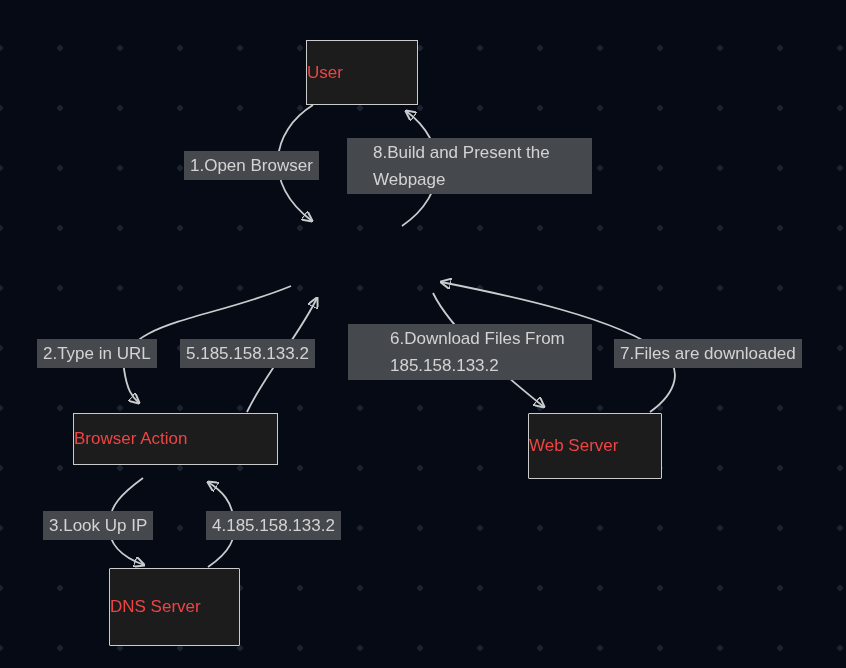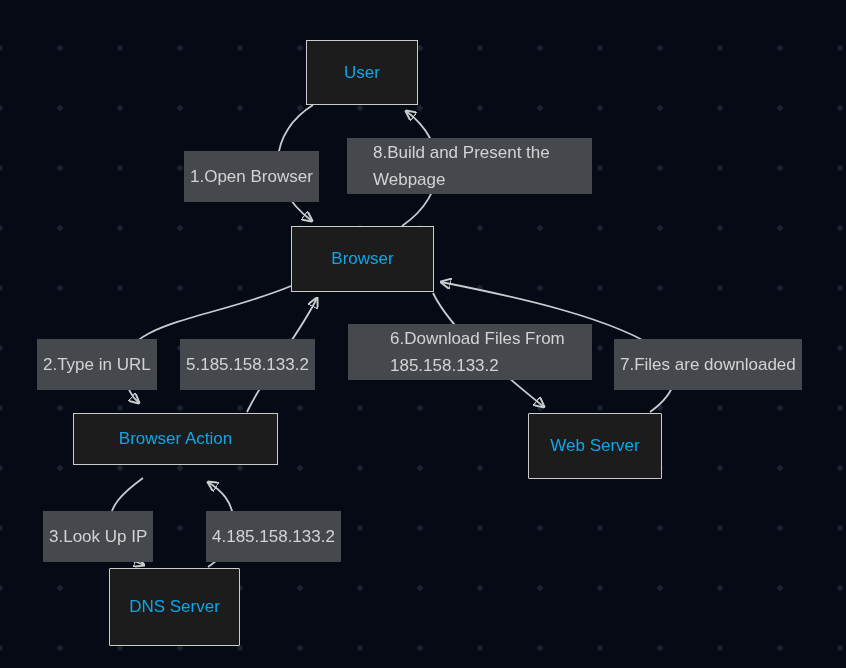--- a/index.html
+++ b/index.html
@@ -30,39 +30,38 @@
     stroke: #c9ccce;
     stroke-width: 1.8;
   }
   .edge-label {
     position: absolute;
     z-index: 2;
     background: #45494e;
     color: #d3d3d3;
     font-size: 17px;
     line-height: 27px;
-    padding: 12px 6px;
+    padding: 1px 6px;
     white-space: nowrap;
   }
   .edge-label.multiline {
     white-space: normal;
     line-height: 27px;
     padding: 1px 26px;
     box-sizing: border-box;
   }
   .node {
     position: absolute;
     z-index: 3;
     background: #1c1c1c;
     border: 1.5px solid #cbcbcb;
-    color: #0ea5e9;
+    color: #ef4444;
     font-size: 17px;
     display: flex;
     align-items: center;
-    justify-content: center;
     box-sizing: border-box;
   }
   .node.rounded { border-radius: 1px; }
 </style>
 </head>
 <body>
 
 <div class="canvas">
 
   <svg class="edge-layer" viewBox="0 0 846 668" xmlns="http://www.w3.org/2000/svg">
@@ -94,23 +93,20 @@
   <div class="edge-label" style="left:614px; top:339px;">7.Files are downloaded</div>
 
   <div class="edge-label" style="left:43px; top:511px;">3.Look Up IP</div>
 
   <div class="edge-label" style="left:178px; top:511px;margin-left:28px;">4.185.158.133.2</div>
 
   <div class="node" style="left:306px; top:40px; width:112px; height:65px;">
     <span>User</span>
   </div>
 
-  <div class="node" style="left:291px; top:226px; width:143px; height:66px;">
-    <span>Browser</span>
-  </div>
 
   <div class="node" style="left:73px; top:413px; width:205px; height:52px;">
     <span>Browser Action</span>
   </div>
 
   <div class="node rounded" style="left:109px; top:568px; width:131px; height:78px;">
     <span>DNS Server</span>
   </div>
 
   <div class="node rounded" style="left:528px; top:413px; width:134px; height:66px;">

